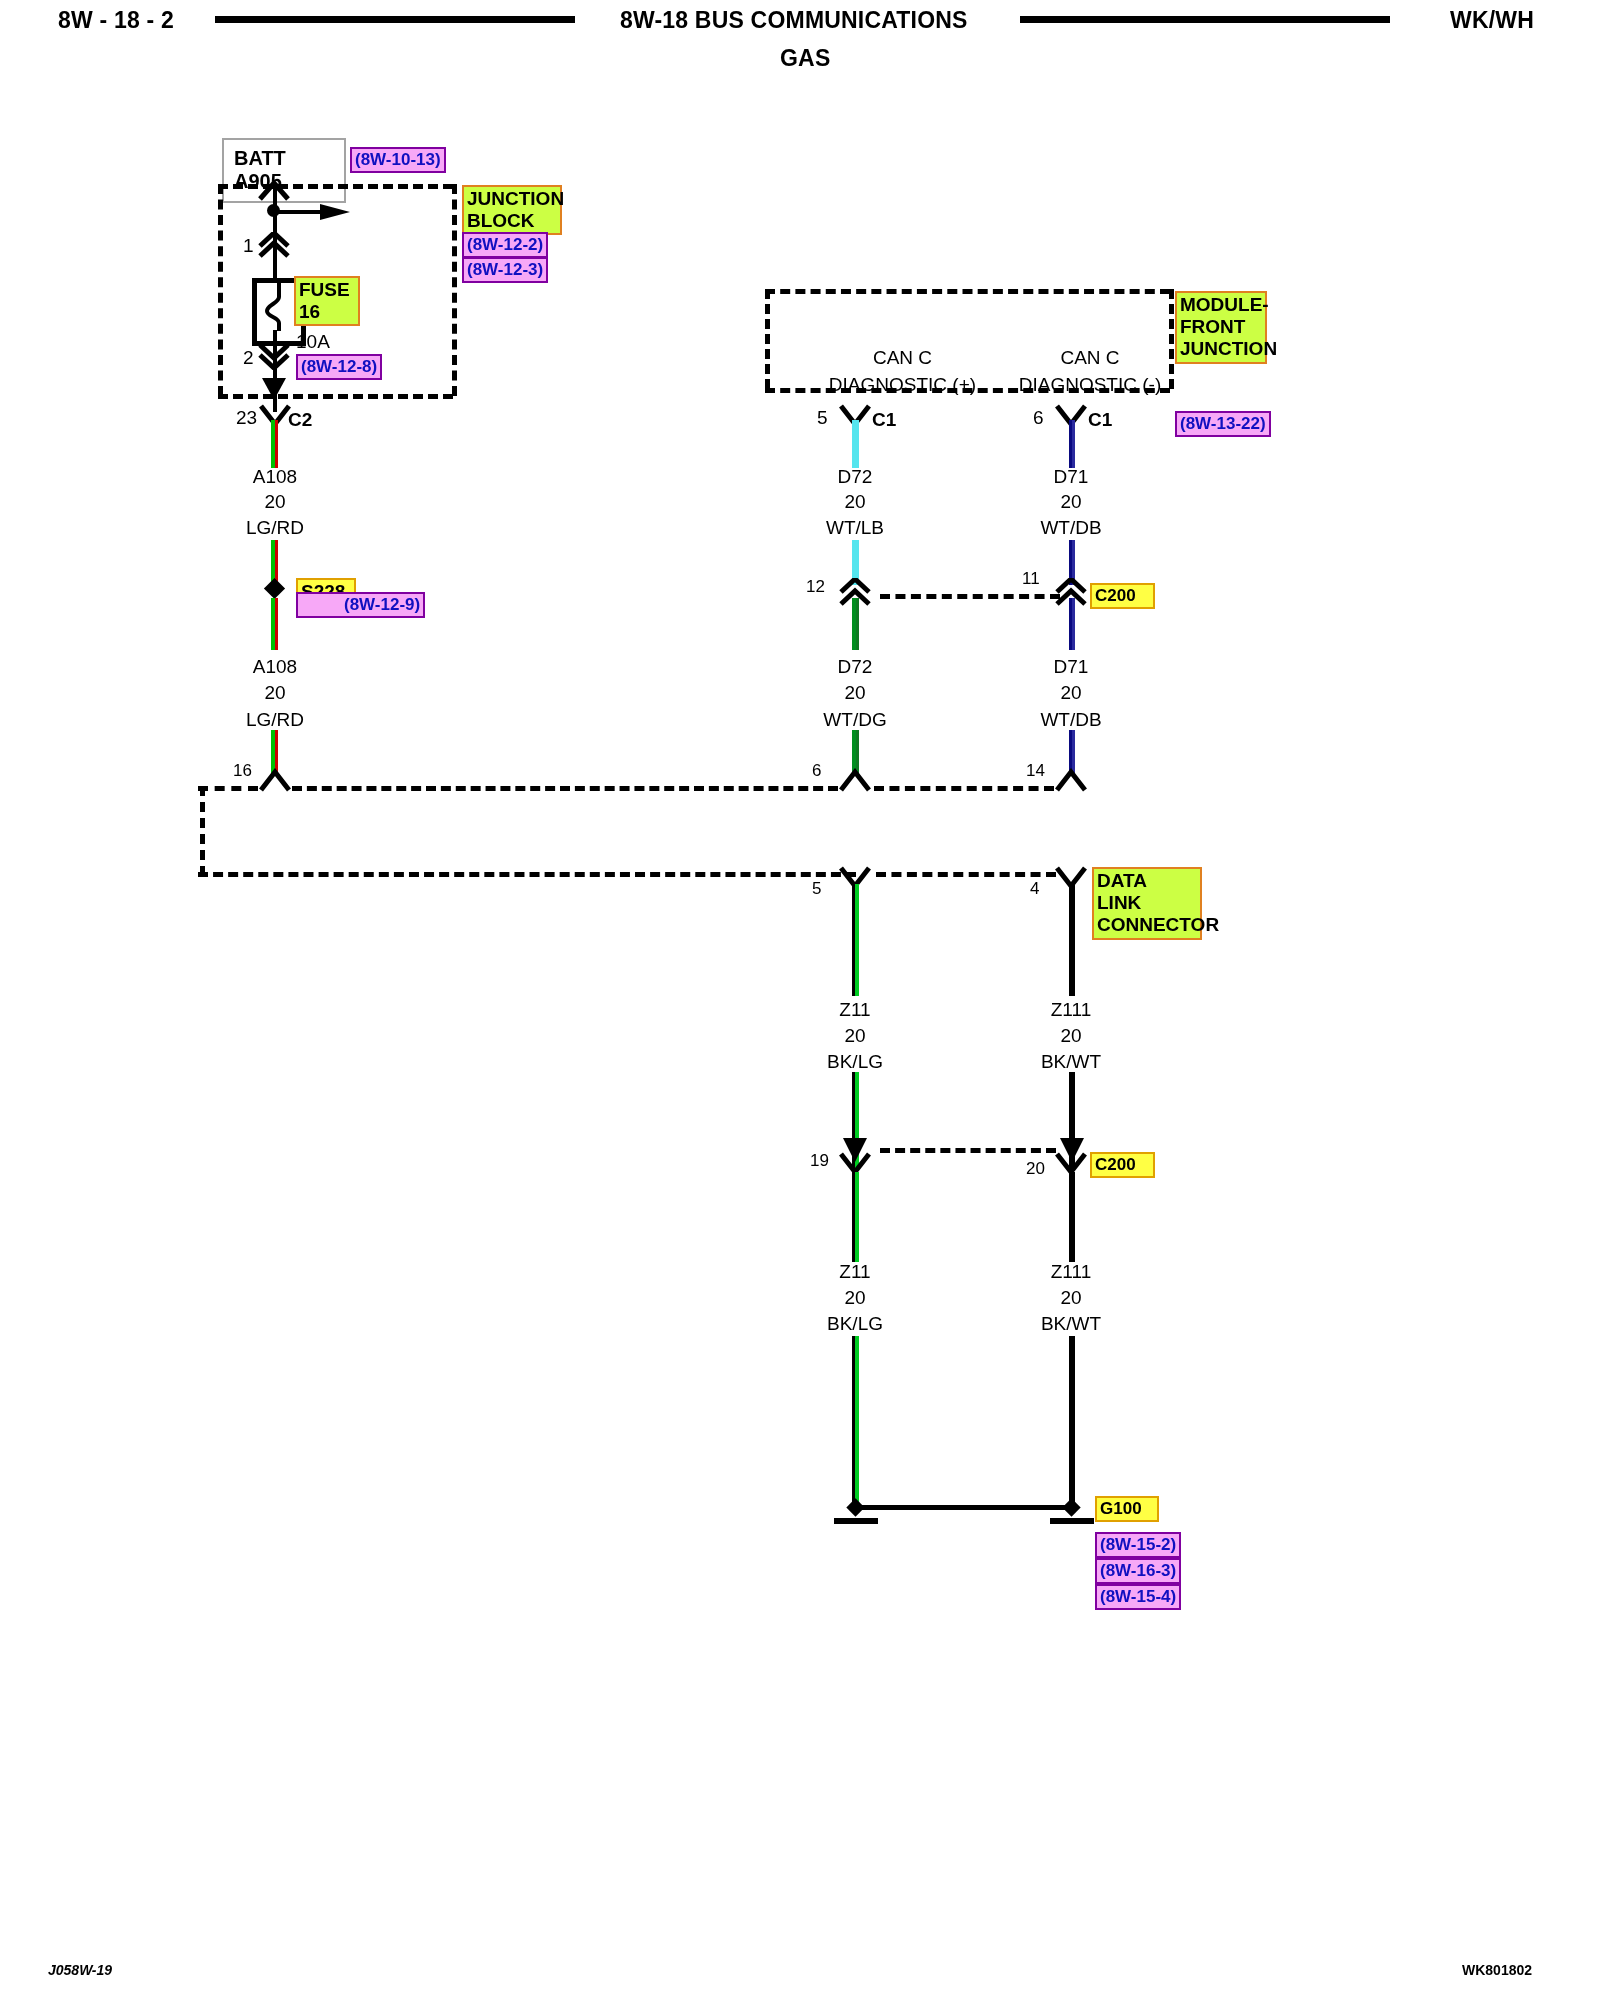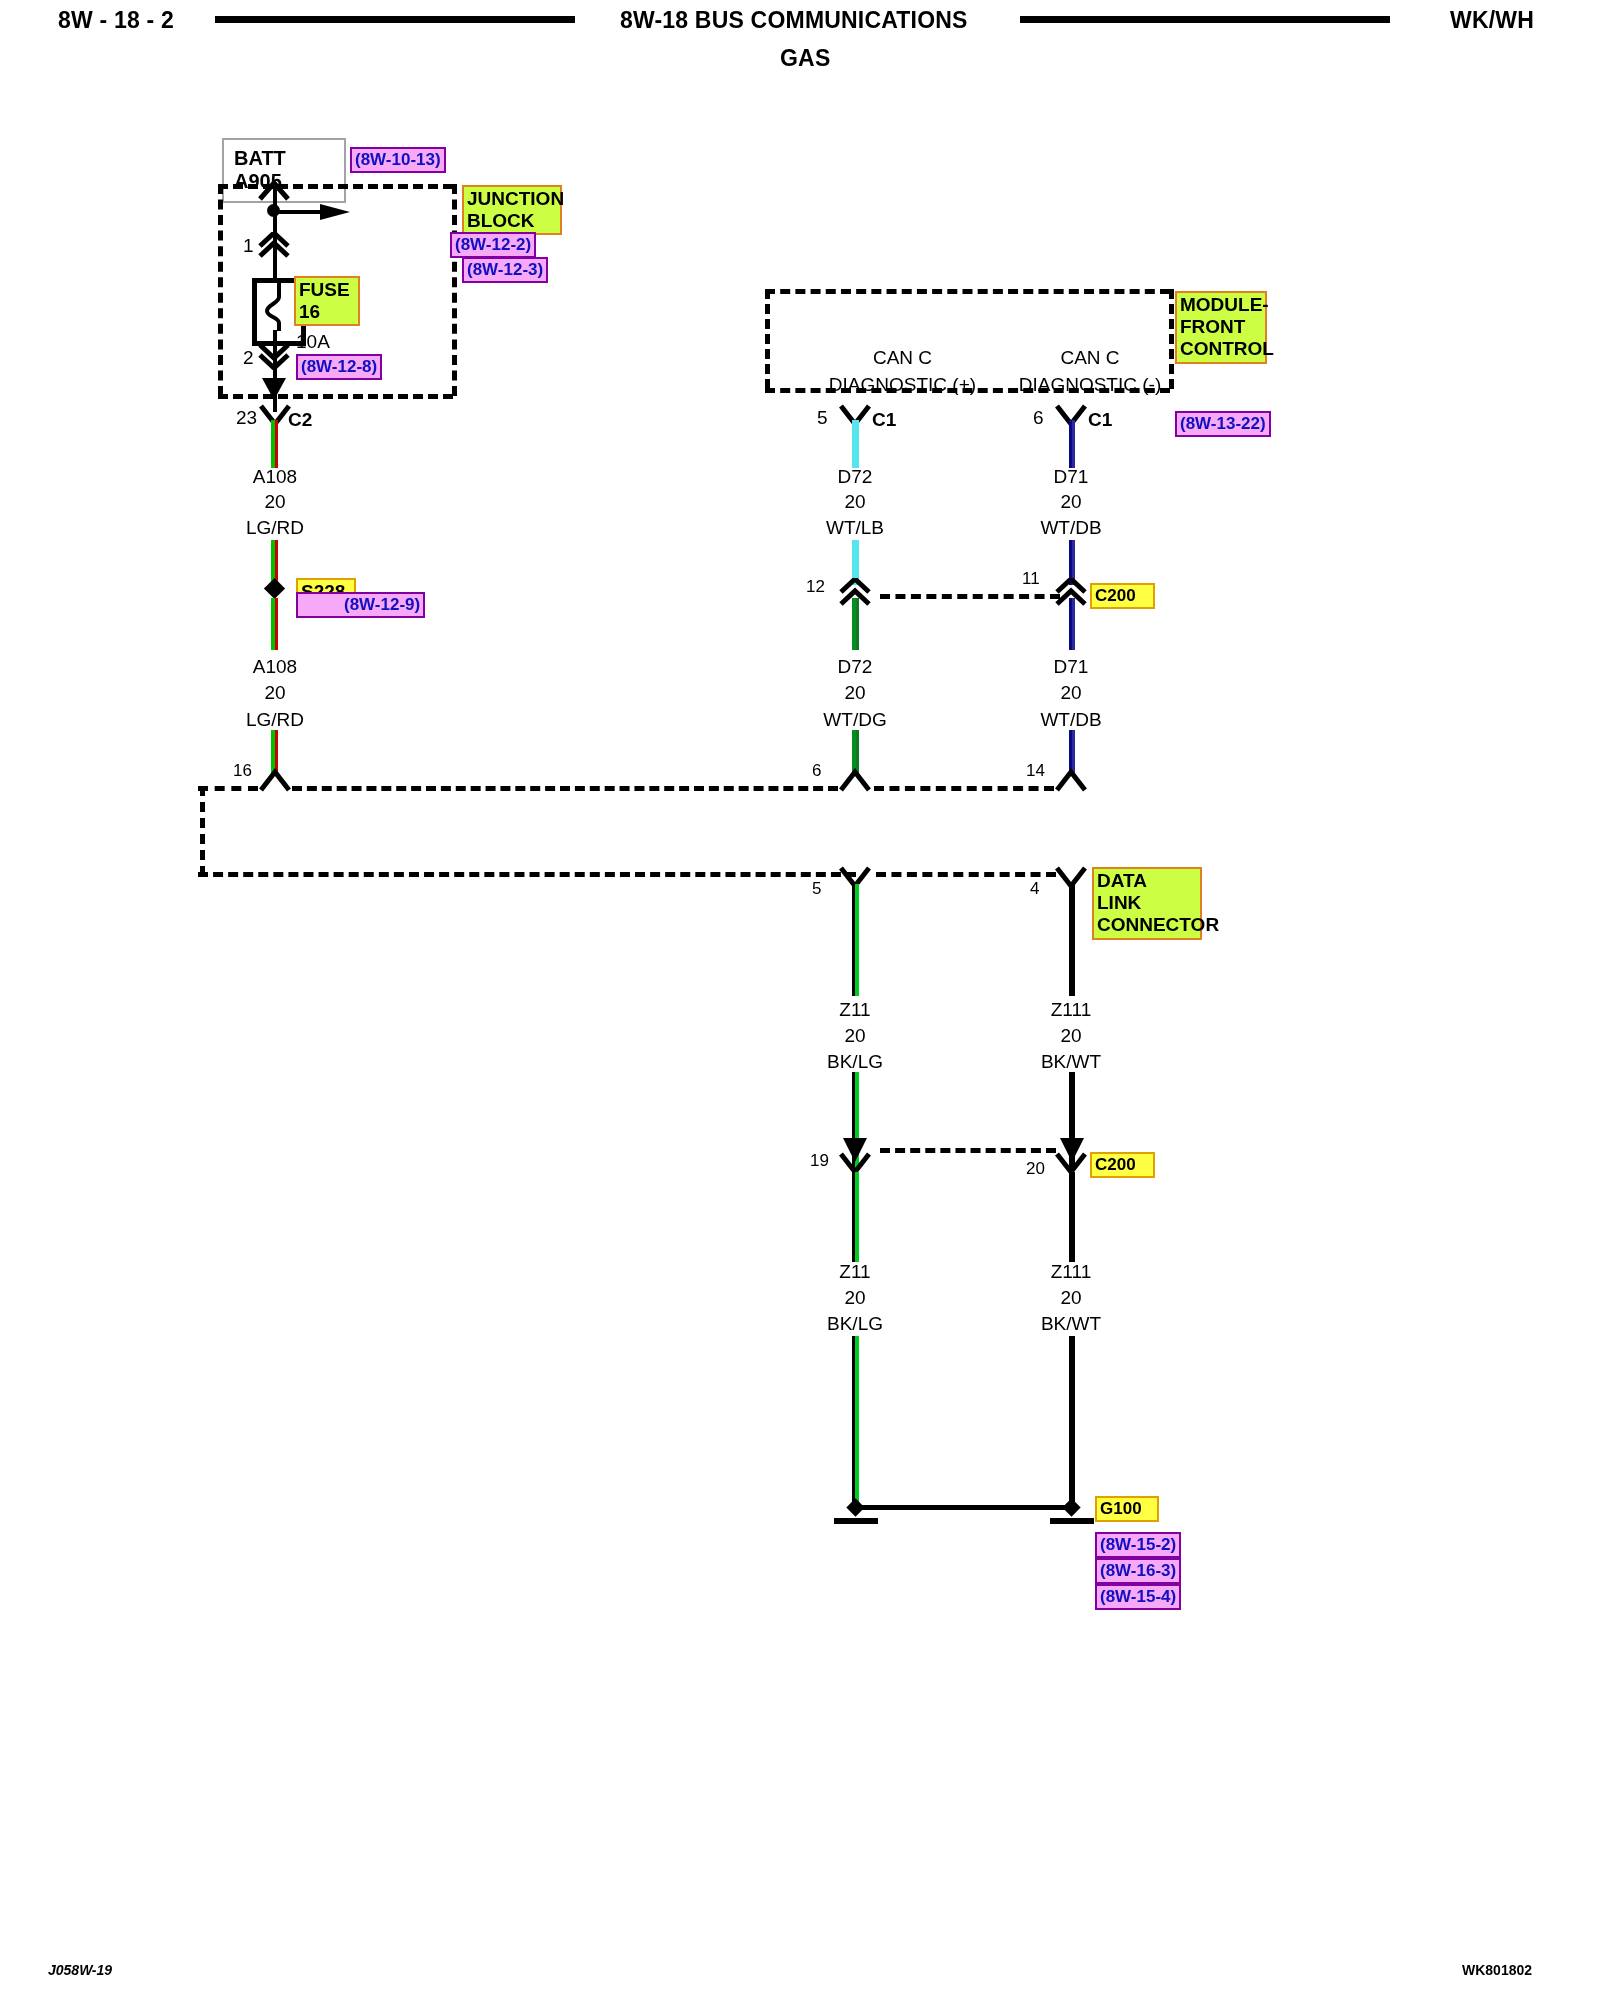--- a/index.html
+++ b/index.html
@@ -170,21 +170,21 @@
   <div class="comp plainyellow" style="left:222px; top:138px; width:100px;">BATT A905</div>
   <div class="ref" style="left:350px; top:147px;text-align:center;">(8W-10-13)</div>
 
   <div class="dash-seg dash-h" style="left:218px; top:184px; width:235px;"></div>
   <div class="dash-seg dash-v" style="left:218px; top:184px; height:212px;"></div>
   <div class="dash-seg dash-v" style="left:452px; top:184px; height:212px;"></div>
   <div class="dash-seg dash-h" style="left:218px; top:394px; width:235px;"></div>
 
   <div class="comp" style="left:462px; top:185px; width:90px;">JUNCTION
 BLOCK</div>
-  <div class="ref" style="left:450px; top:232px;">(8W-12-2)</div>
+  <div class="ref" style="left:462px; top:232px;">(8W-12-2)</div>
   <div class="ref" style="left:462px; top:257px;">(8W-12-3)</div>
 
   <div class="wire wv" style="left:273px; top:186px; height:60px;"></div>
 
   <div class="chev" style="left:257px; top:180px;">
     <svg width="34" height="22" viewBox="0 0 34 22">
         <polyline points="3,19 17,3 31,19" fill="none" stroke="#000" stroke-width="5"></polyline>
       </svg>
   </div>
 
@@ -265,21 +265,21 @@
   <div class="dash-seg dash-v" style="left:1169px; top:289px; height:100px;"></div>
   <div class="dash-seg dash-h" style="left:765px; top:388px; width:405px;"></div>
 
   <div class="t" style="left:800px; top:345px; width:205px; text-align:center; white-space:pre-line; line-height:1.4;">CAN C
 DIAGNOSTIC (+)</div>
   <div class="t" style="left:1000px; top:345px; width:180px; text-align:center; white-space:pre-line; line-height:1.4;">CAN C
 DIAGNOSTIC (-)</div>
 
   <div class="comp" style="left:1175px; top:291px; width:82px;">MODULE-
 FRONT
-CONTROL</div>
+JUNCTION</div>
   <div class="ref" style="left:1175px; top:363px;margin-top:48px;">(8W-13-22)</div>
 
   <div class="chev" style="left:838px; top:404px;">
     <svg width="34" height="26" viewBox="0 0 34 26">
         <polyline points="3,2 17,20 31,2" fill="none" stroke="#000" stroke-width="5"></polyline>
       </svg>
   </div>
   <div class="t" style="left:817px; top:408px;">5</div>
   <div class="t b" style="left:872px; top:410px;">C1</div>
 

